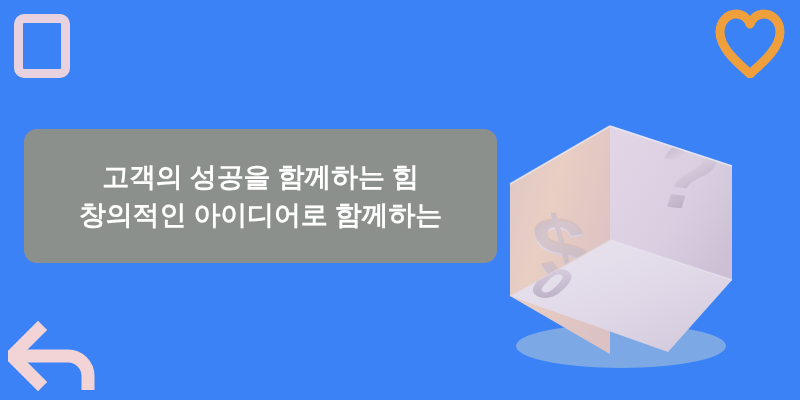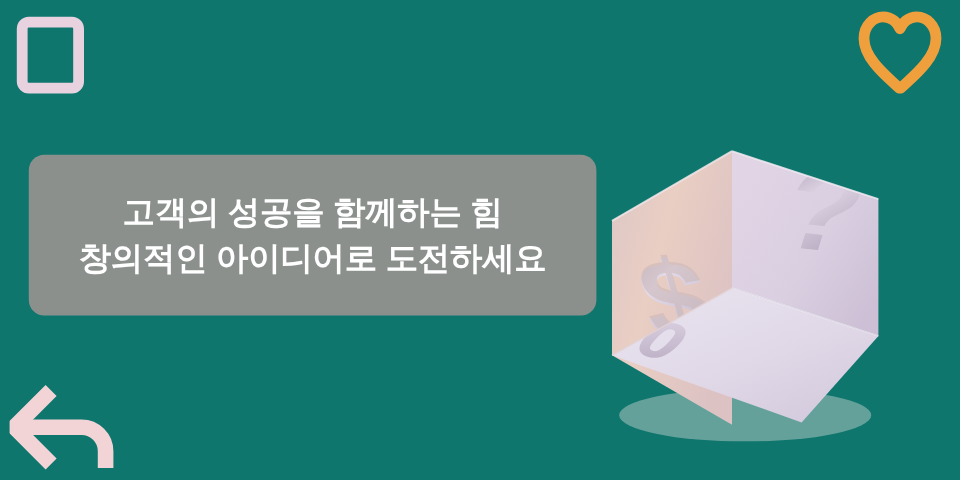--- a/index.html
+++ b/index.html
@@ -8,21 +8,21 @@
   }
   body {
     font-family: "Liberation Sans", sans-serif;
   }
 
   .banner {
     position: relative;
     width: 800px;
     height: 400px;
     overflow: hidden;
-    background: #0f766e;
+    background: #3b82f6;
   }
 
   
   .deco-square {
     position: absolute;
     left: 14px;
     top: 14px;
     width: 56px;
     height: 64px;
     border: 9px solid #e8d2e0;
@@ -99,21 +99,21 @@
 
   <div class="deco-arrow">
     <svg viewBox="0 0 90 78" xmlns="http://www.w3.org/2000/svg">
       <path d="M30 14 L4 40 L30 66" fill="none" stroke="#f2d4d7" stroke-width="13" stroke-linecap="square" stroke-linejoin="miter"></path>
       <path d="M6 40 L60 40 A20 20 0 0 1 80 60 L80 74" fill="none" stroke="#f2d4d7" stroke-width="13" stroke-linecap="butt"></path>
     </svg>
   </div>
 
   <div class="headline-panel">
     <div class="headline-line">고객의 성공을 함께하는 힘</div>
-    <div class="headline-line">창의적인 아이디어로 도전하세요</div>
+    <div class="headline-line">창의적인 아이디어로 함께하는</div>
   </div>
 
   <div class="cube-wrap">
     <svg viewBox="0 0 300 272" xmlns="http://www.w3.org/2000/svg">
       <defs>
         <linearGradient id="gLeft" x1="0" y1="0" x2="1" y2="0.6">
           <stop offset="0%" stop-color="#ddc7c6"></stop>
           <stop offset="45%" stop-color="#e9cec3"></stop>
           <stop offset="100%" stop-color="#dcc2c3"></stop>
         </linearGradient>

